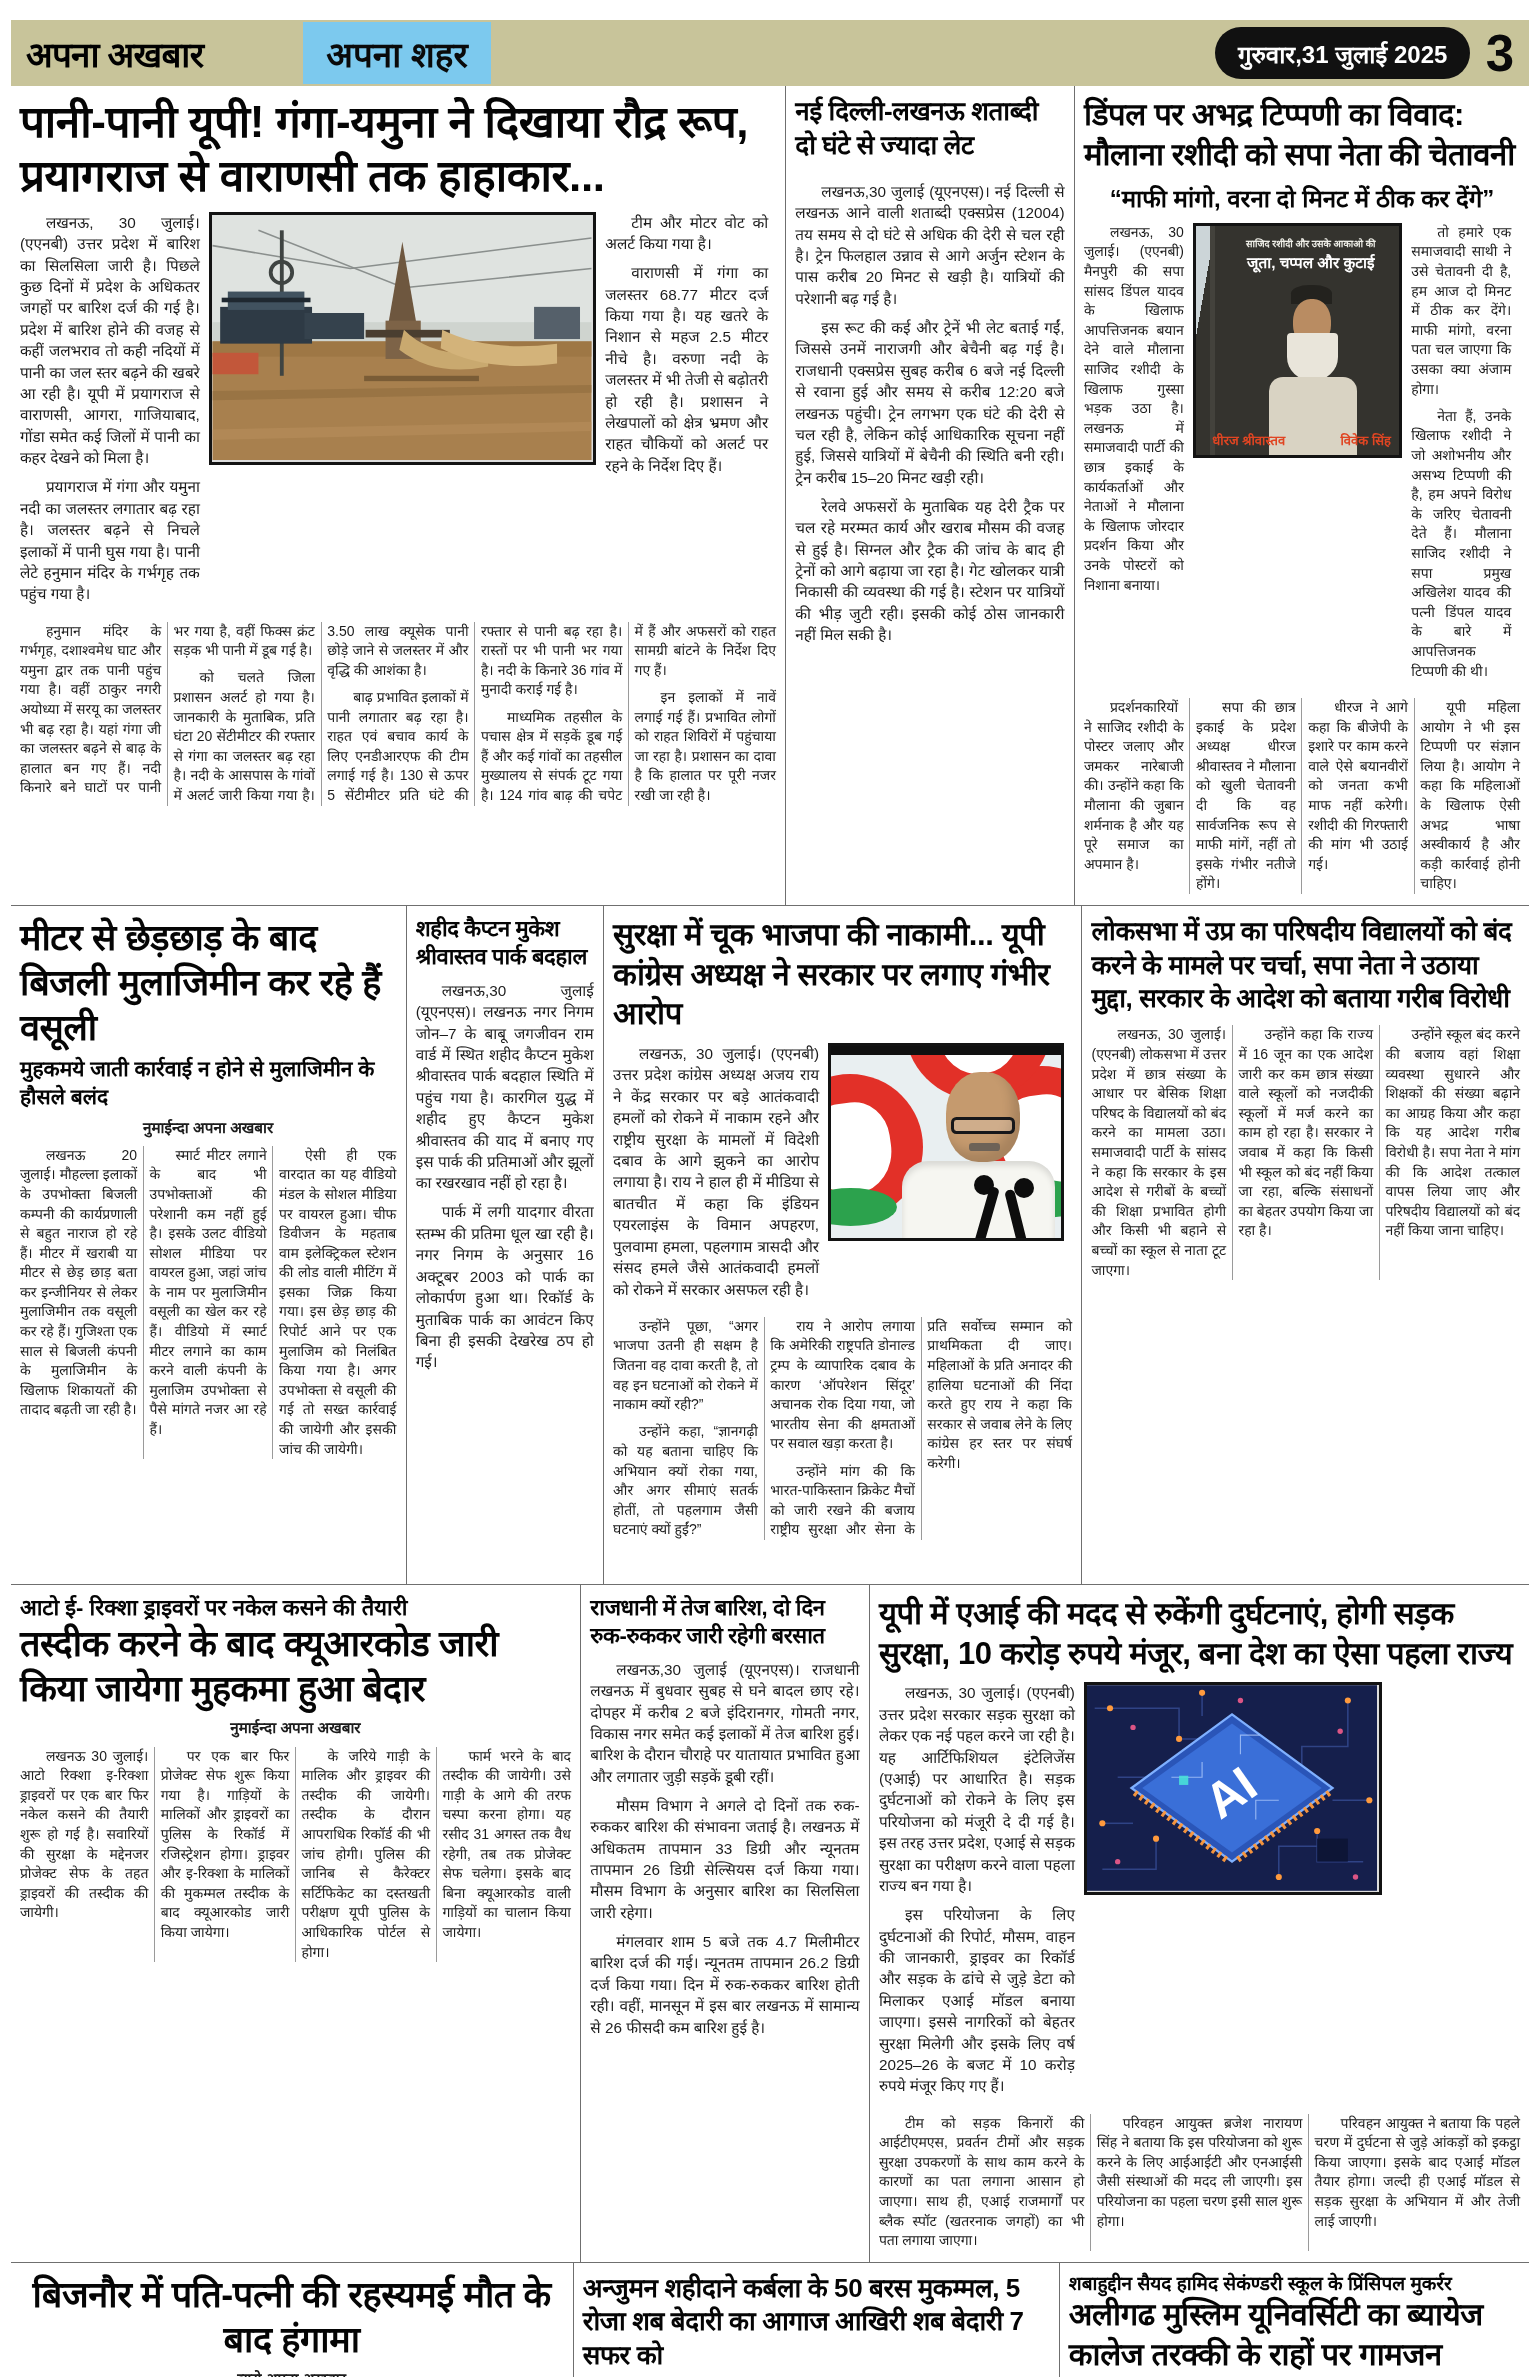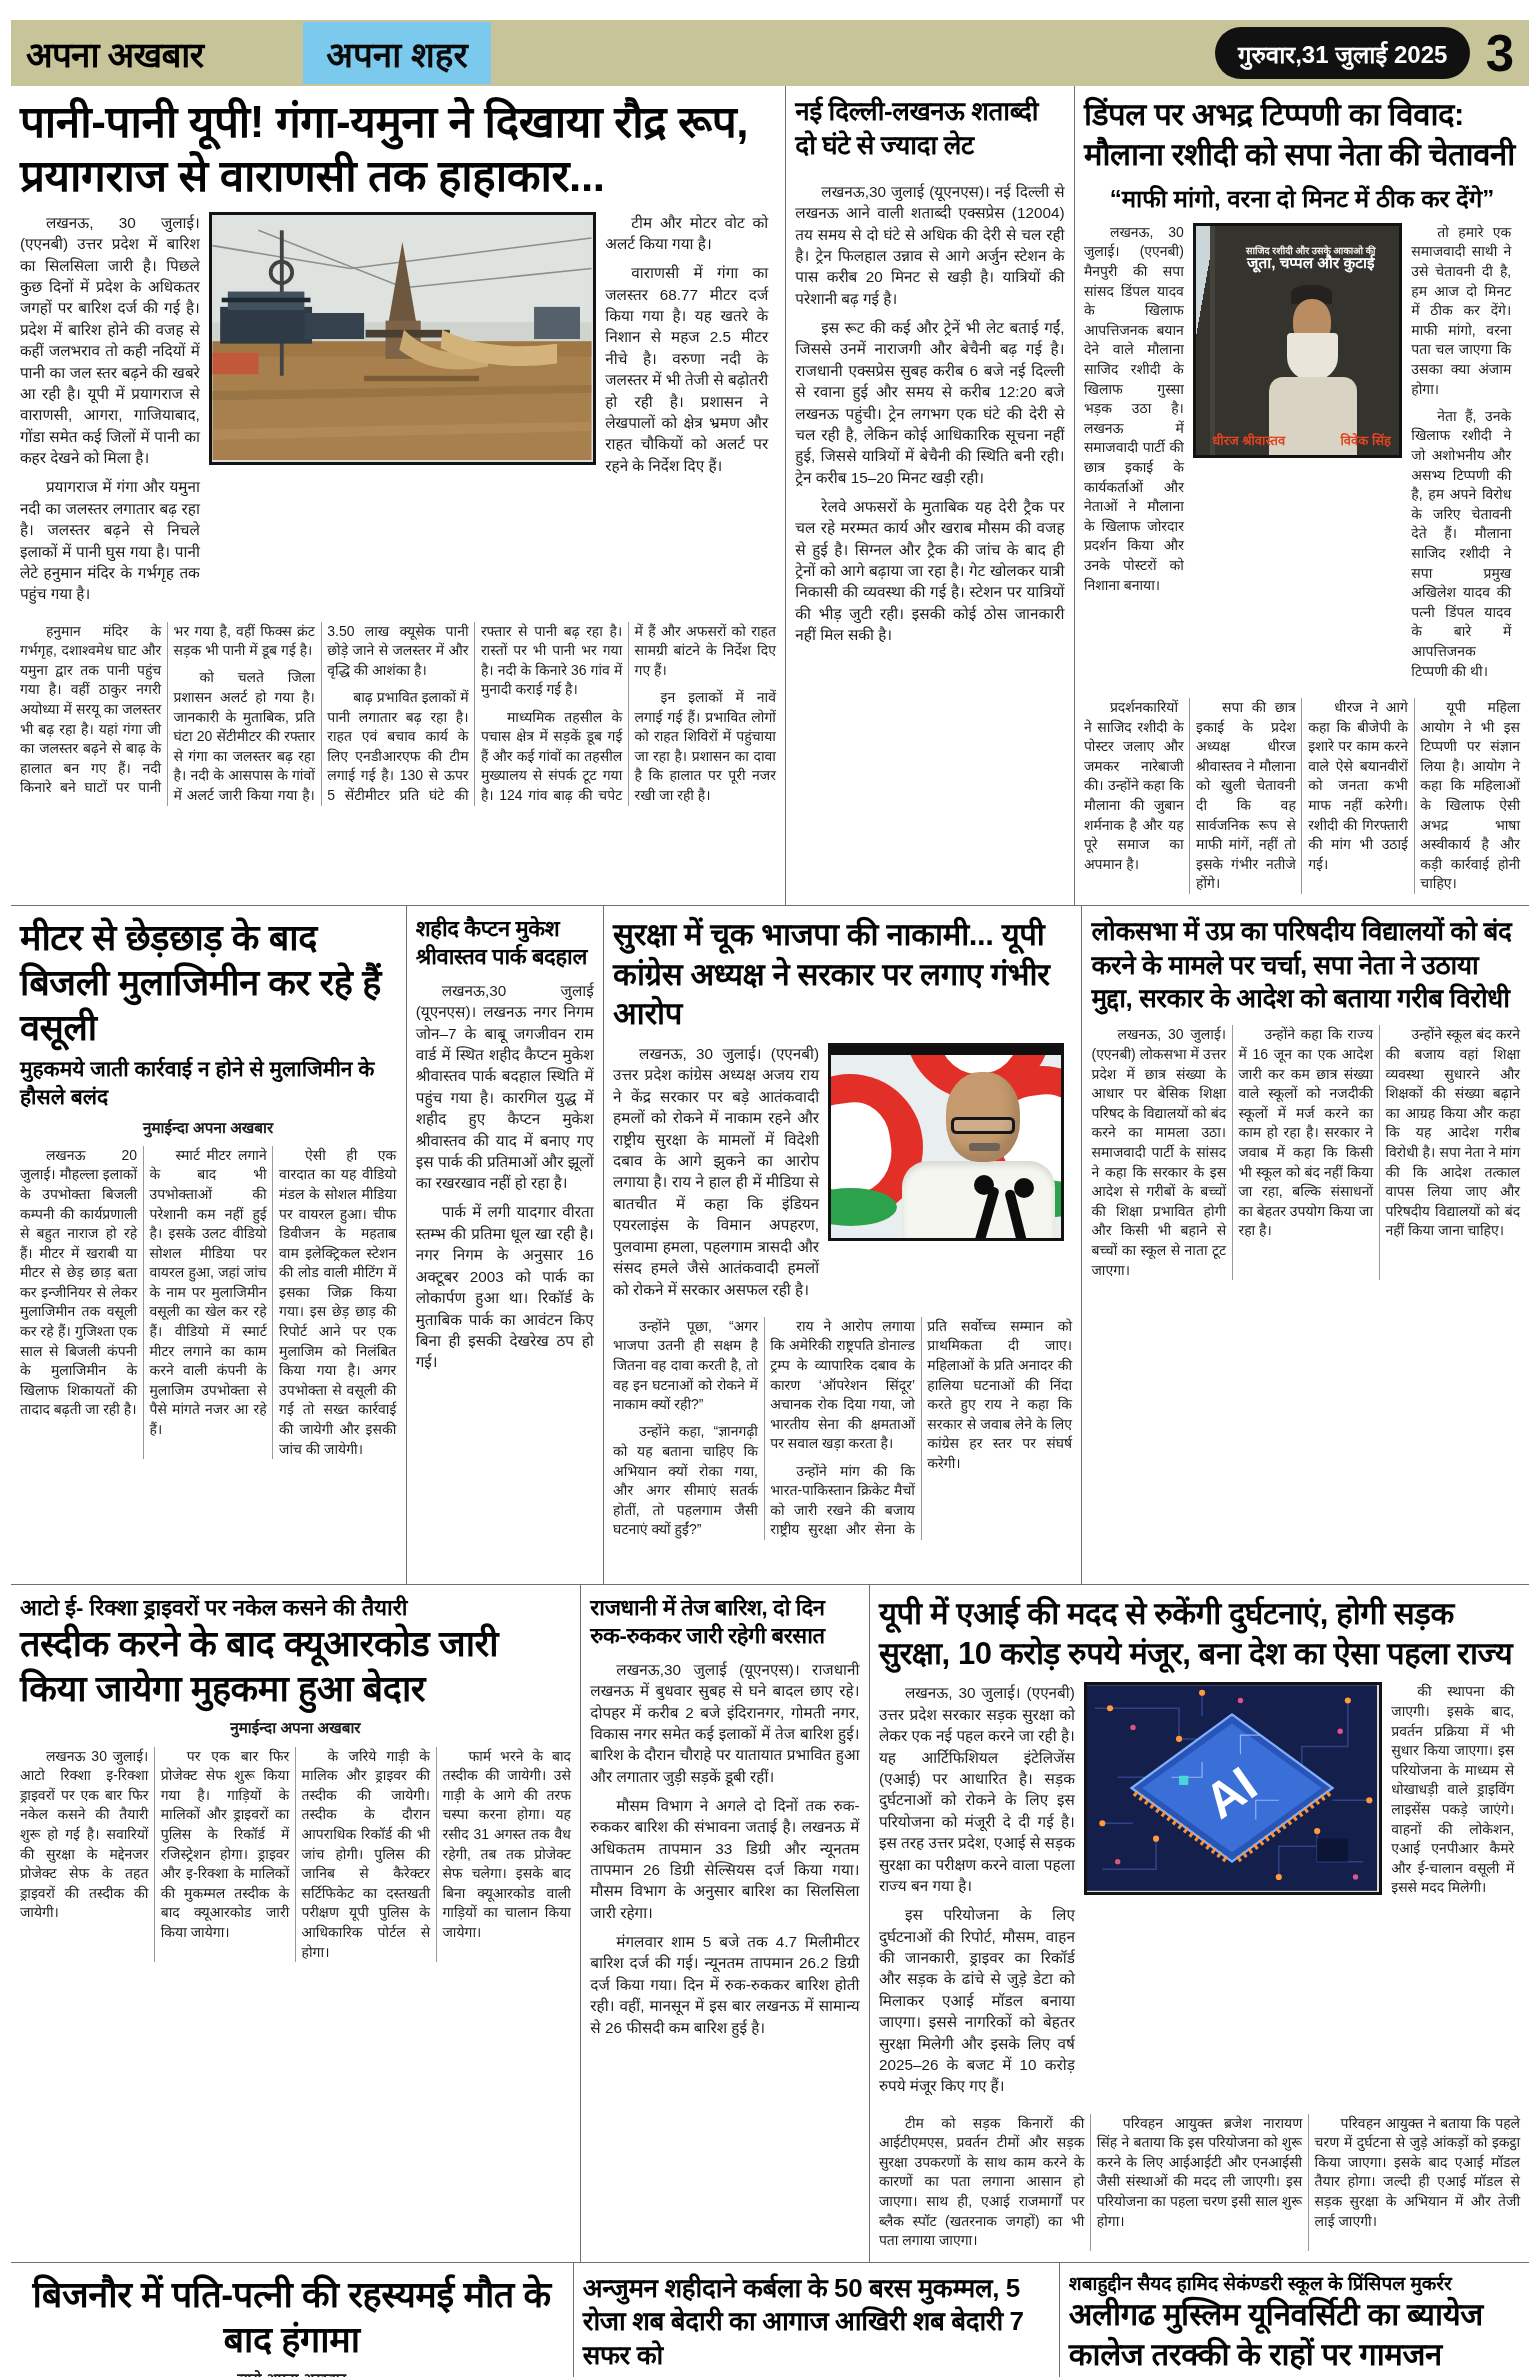--- a/index.html
+++ b/index.html
@@ -56,21 +56,21 @@
   .colrow { display:flex; gap:9.2px; margin-top: 9.2px; }
   .colrow .txtcol { flex: 0 0 auto; }
   .multicol { margin-top: 9.2px; column-gap: 12.3px; column-rule: 0.8px solid #9a9a9a; } .cols-3 { column-count:3; } .cols-4 { column-count:4; } .cols-5 { column-count:5; }
 
   figure { border: 3.8px solid #131313; background:#ddd; overflow:hidden; position:relative; flex:0 0 auto; }
   figure svg { display:block; }
 
   
   .hoard { width: 209px; height: 235px; background: linear-gradient(100deg,#ccd5d8 0 8%, #34332e 8% 100%); }
   .hoard-pole { position:absolute; left:7%; top:0; bottom:0; width:4.6px; background:#43423c; }
-  .hoard-t1 { position:absolute; top:18px; left:16%; right:3%; color:#efefe8; font-size:9.6px; text-align:center; font-weight:bold;}
+  .hoard-t1 { position:absolute; top:11px; left:16%; right:3%; color:#efefe8; font-size:9.6px; text-align:center; font-weight:bold;}
   .hoard-t2 { position:absolute; top:26px; left:16%; right:3%; color:#ffffff; font-size:15.3px; text-align:center; font-weight:900;}
   .hoard-cap   { position:absolute; left:47%; top:26%; width:41px; height:18.4px; background:#23221e; border-radius:45% 45% 0 0; }
   .hoard-face  { position:absolute; left:47.5%; top:32%; width:38px; height:48px; background:#b98c62; border-radius:46%; }
   .hoard-beard { position:absolute; left:45%; top:47%; width:51px; height:48px; background:#e9e5da; border-radius:8% 8% 50% 50%; }
   .hoard-robe  { position:absolute; left:36%; top:66%; width:88px; height:36%; background:#d9d3c3; border-radius:14px 14px 0 0; }
   .hoard-n1 { position:absolute; bottom:6.1px; left:8%;  color:#e04522; font-weight:900; font-size:13px; }
   .hoard-n2 { position:absolute; bottom:6.1px; right:4%; color:#e04522; font-weight:900; font-size:13px; }
 
   
   .cgphoto { width: 236px; height: 198px; background:#e9eff1; }
@@ -339,23 +339,20 @@
           <g stroke="#bcd4ff" stroke-width="1.5" opacity="0.7" fill="none">
             <path d="M110 120 h40 v-20"></path>
               <path d="M250 150 h-30 v25"></path>
               <path d="M200 90 v-25 h25"></path>
           </g>
           <rect x="120" y="118" width="12" height="12" fill="#49e0d8" opacity="0.9"></rect>
           <text x="152" y="160" font-size="64" font-weight="bold" fill="#ffffff" font-family="Liberation Sans, sans-serif" transform="rotate(-35 189 134)">AI</text>
           <polygon points="300,200 340,200 340,230 300,230" fill="#0d1536"></polygon>
         </svg>
       </figure>
-      <div class="txtcol small" style="width:123px">
-        <p class="body-p">की स्थापना की जाएगी। इसके बाद, प्रवर्तन प्रक्रिया में भी सुधार किया जाएगा। इस परियोजना के माध्यम से धोखाधड़ी वाले ड्राइविंग लाइसेंस पकड़े जाएंगे। वाहनों की लोकेशन, एआई एनपीआर कैमरे और ई-चालान वसूली में इससे मदद मिलेगी।</p>
-      </div>
     </div>
     <div class="multicol cols-3 small">
       <p class="body-p">टीम को सड़क किनारों की आईटीएमएस, प्रवर्तन टीमों और सड़क सुरक्षा उपकरणों के साथ काम करने के कारणों का पता लगाना आसान हो जाएगा। साथ ही, एआई राजमार्गों पर ब्लैक स्पॉट (खतरनाक जगहों) का भी पता लगाया जाएगा।</p>
       <p class="body-p">परिवहन आयुक्त ब्रजेश नारायण सिंह ने बताया कि इस परियोजना को शुरू करने के लिए आईआईटी और एनआईसी जैसी संस्थाओं की मदद ली जाएगी। इस परियोजना का पहला चरण इसी साल शुरू होगा।</p>
       <p class="body-p">परिवहन आयुक्त ने बताया कि पहले चरण में दुर्घटना से जुड़े आंकड़ों को इकट्ठा किया जाएगा। इसके बाद एआई मॉडल तैयार होगा। जल्दी ही एआई मॉडल से सड़क सुरक्षा के अभियान में और तेजी लाई जाएगी।</p>
     </div>
   </div>
 </div>
 
 <div class="band b4">

